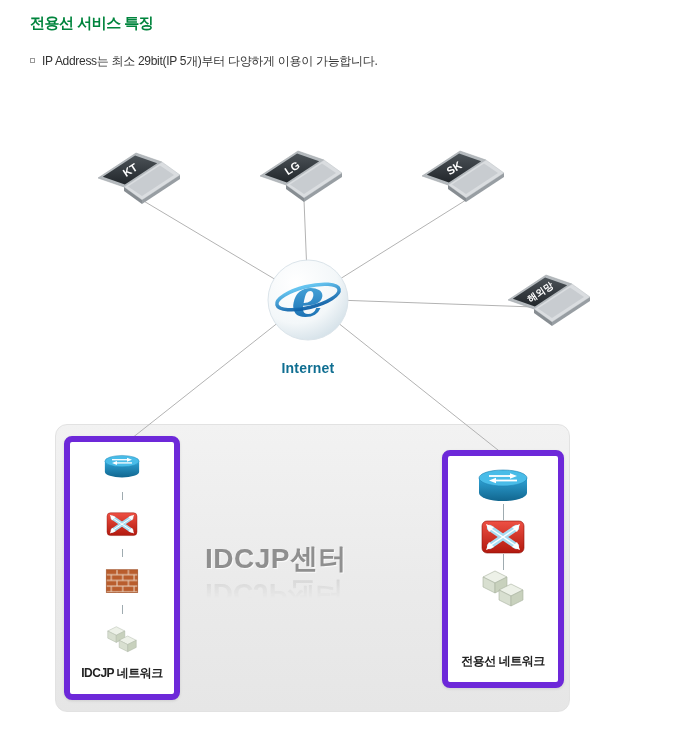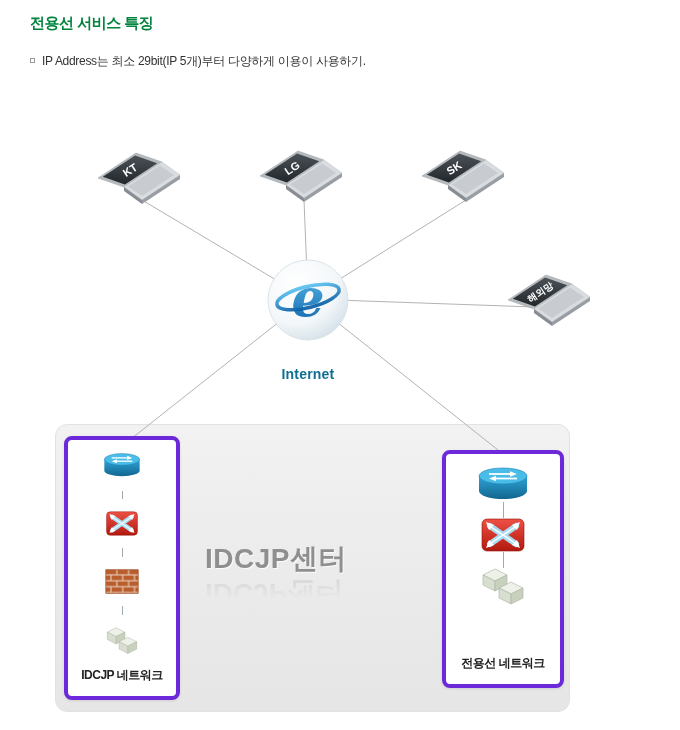--- a/index.html
+++ b/index.html
@@ -21,24 +21,24 @@
            background:linear-gradient(180deg,#f2f2f2 0%, #eaeaea 60%, #e6e6e6 100%); }
 
   .connectors { position:absolute; left:0; top:0; z-index:2; pointer-events:none; }
   .connectors line { stroke:var(--connector-gray,#b3b3b3); stroke-width:1; }
 
   .laptop { position:absolute; z-index:3; }
   .laptop-label { fill:#fff; font-weight:bold; font-size:11px;
                   font-family:"Liberation Sans","DejaVu Sans",sans-serif; }
 
   .internet { position:absolute; left:265px; top:257px; width:86px; z-index:3; text-align:center; }
-  .internet-label { margin-top:19px; font-size:14px; font-weight:bold;
+  .internet-label { margin-top:13px; font-size:14px; font-weight:bold;
                     color:var(--internet-label,#0F6E91); letter-spacing:0.2px; }
 
-  .netbox { position:absolute; z-index:3; background:#fff; border:4px solid #6d28d9;
+  .netbox { position:absolute; z-index:3; background:#fff; border:6px solid #6d28d9;
             border-radius:8px; box-shadow:0 1px 3px rgba(0,0,0,0.10);
             display:flex; flex-direction:column; align-items:center; padding-top:12px; }
   .leftbox  { left:64px;  top:436px; width:116px; height:264px;gap:12px; }
   .rightbox { left:442px; top:450px; width:122px; height:238px; }
   .vline { width:1px; background:#9fabb0; }
   .h12 { height:12px; } .h16 { height:16px; }
   .netlabel { margin-top:auto; padding-bottom:12px; font-size:12px; font-weight:bold;
               color:#222; letter-spacing:-0.5px; }
 
   .center-title-wrap { position:absolute; left:205px; top:540px; width:220px;
@@ -87,21 +87,21 @@
   </defs>
 </svg>
 
 <div class="page">
 
   <h1 class="title">전용선 서비스 특징</h1>
 
   <ul class="bullets">
     <li class="bullet">
       <span class="sq"></span>
-      <span>IP Address는 최소 29bit(IP 5개)부터 다양하게 이용이 사용하기.</span>
+      <span>IP Address는 최소 29bit(IP 5개)부터 다양하게 이용이 가능합니다.</span>
     </li>
   </ul>
 
   <div class="panel"></div>
 
   <svg class="connectors" width="680" height="730">
     <line x1="142" y1="200" x2="308" y2="299"></line>
     <line x1="304" y1="200" x2="308" y2="299"></line>
     <line x1="466" y1="200" x2="308" y2="299"></line>
     <line x1="534" y1="307" x2="308" y2="299"></line>

